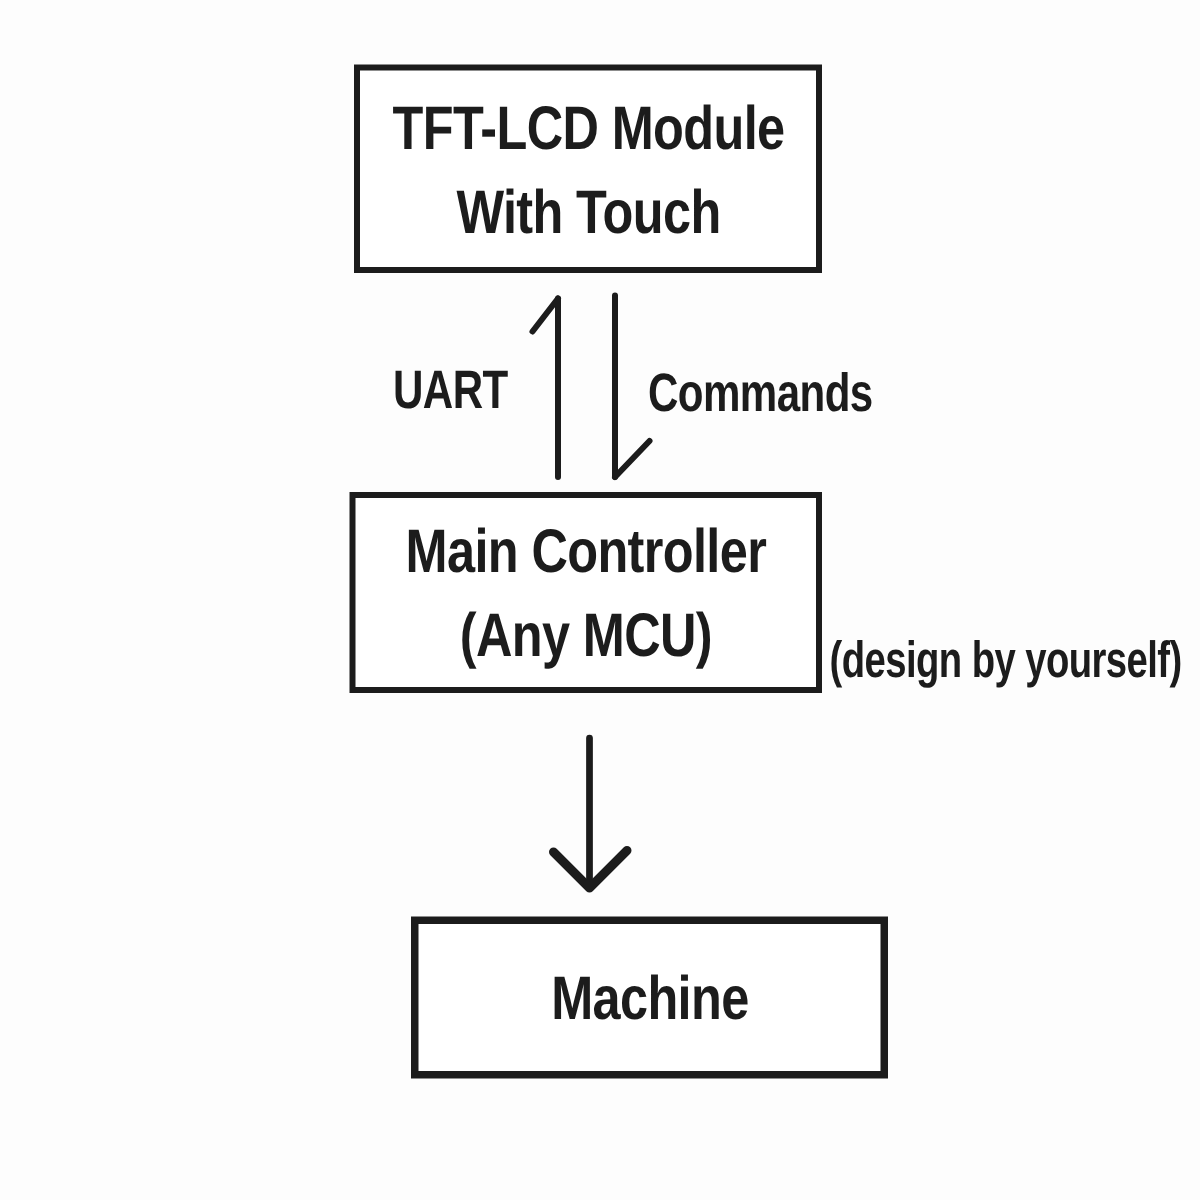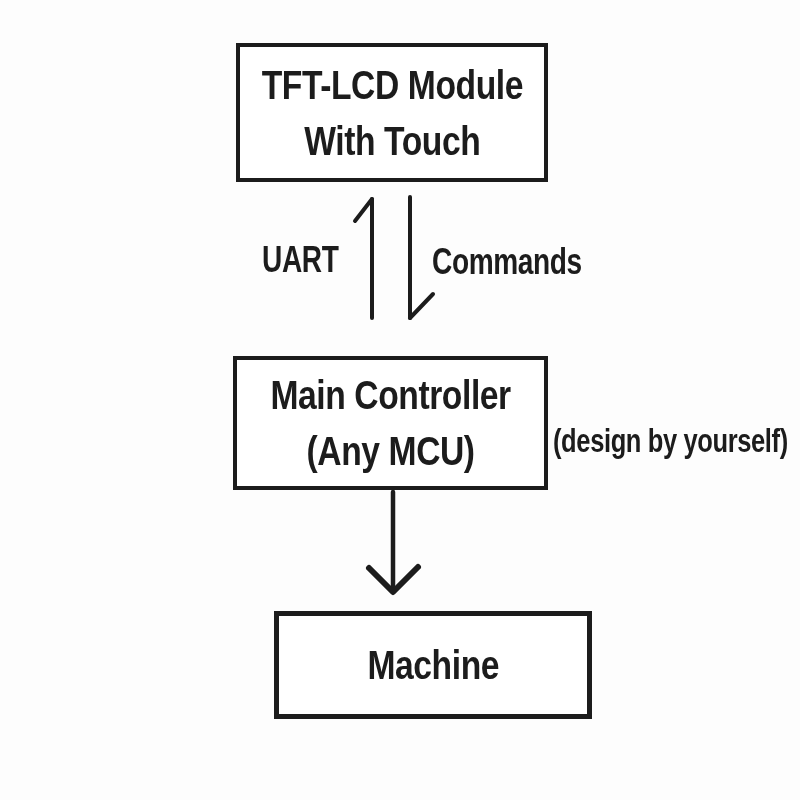--- a/index.html
+++ b/index.html
@@ -29,21 +29,21 @@
     font-weight:bold;
     font-size:41px;
     line-height:56px;
     text-align:center;
     letter-spacing:-0.5px;
     transform:scaleX(0.82);
     transform-origin:center center;
     white-space:nowrap;
   }
   #node-tft{left:236px;top:43px;width:312px;height:139px;}
-  #node-mcu{left:233px;top:356px;width:315px;height:134px;}
+  #node-mcu{left:233px;top:328px;width:315px;height:134px;}
   #node-machine{left:233px;top:611px;width:318px;height:108px;border-width:5px;margin-left:41px;}
 
   .edge-label{
     position:absolute;
     color:var(--ink);
     font-weight:bold;
     font-size:36px;
     line-height:44px;
     letter-spacing:-0.5px;
     white-space:nowrap;

